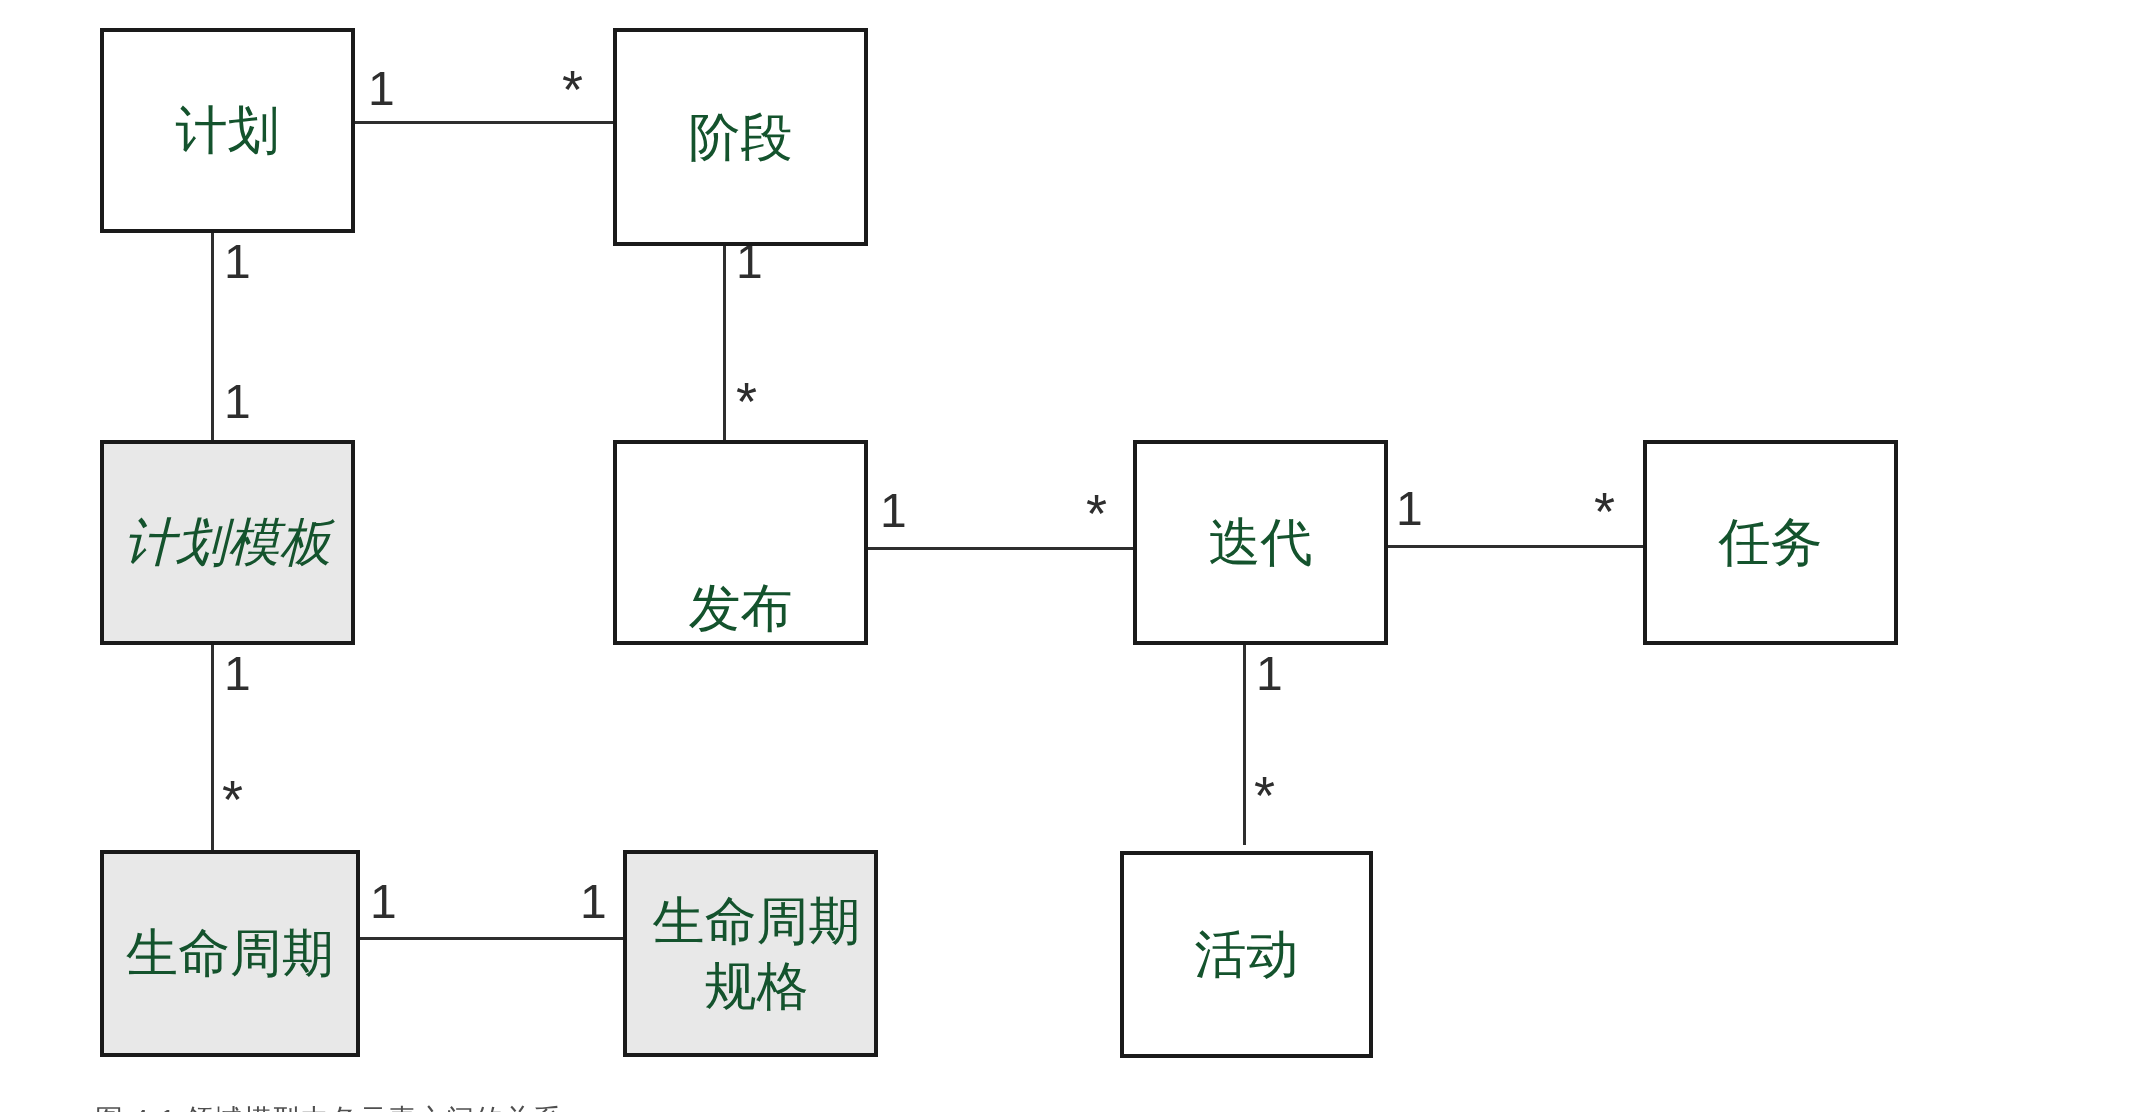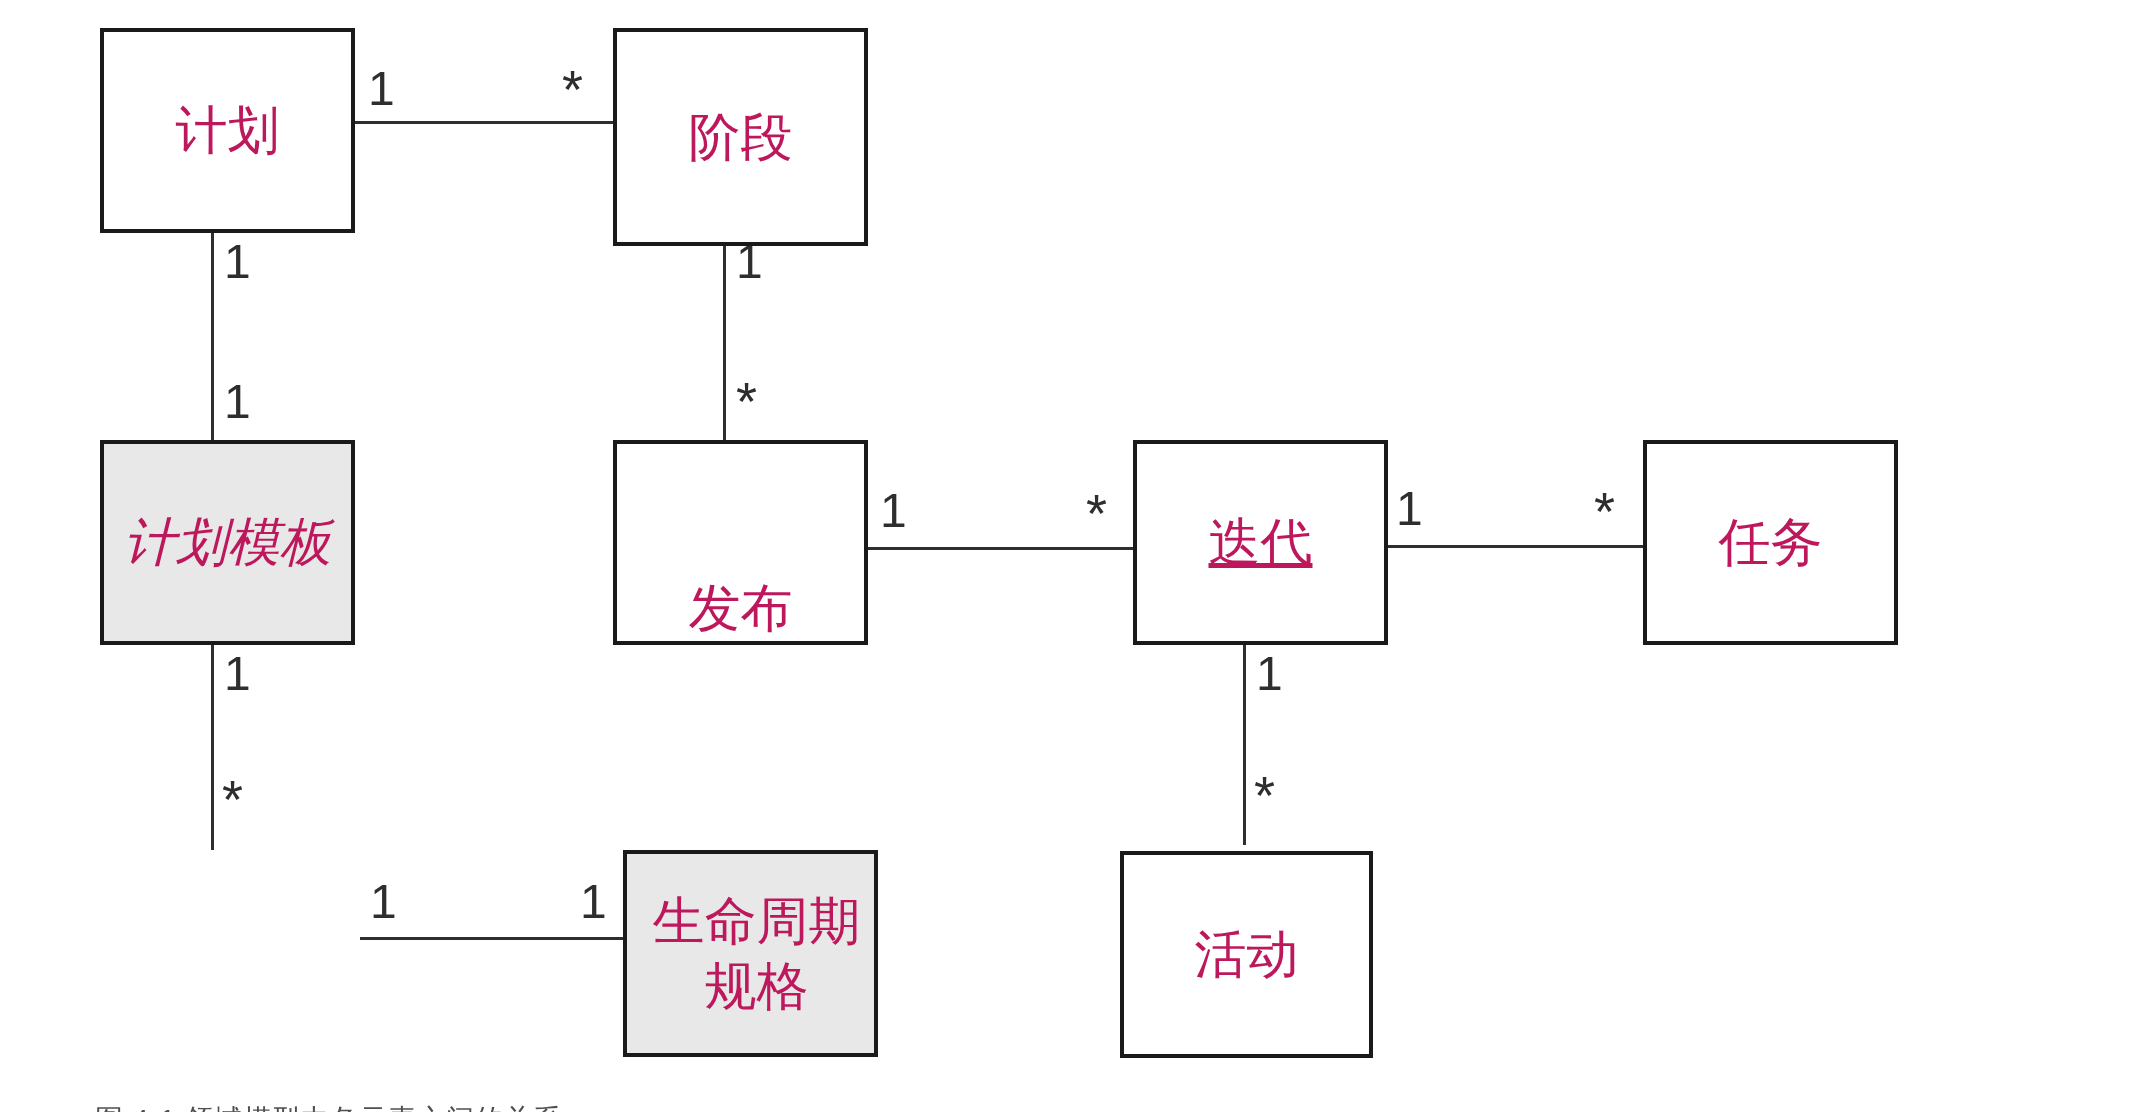--- a/index.html
+++ b/index.html
@@ -7,21 +7,21 @@
     width:2138px;height:1112px;position:relative;overflow:hidden;
     font-family:"Liberation Sans","DejaVu Sans",sans-serif;
   }
   .canvas{position:absolute;left:0;top:0;width:2138px;height:1112px;background:#ffffff;}
   .node{
     position:absolute;
     background:#ffffff;
     border:4px solid #1a1a1a;
     display:flex;align-items:center;justify-content:center;
     box-sizing:border-box;
-    color:#be185d;
+    color:#14532d;
     font-size:52px;
     text-align:center;
     line-height:1.25;
   }
   .node.gray{background:#e8e8e8;}
   .node .lbl{display:block;max-width:225px;}
   .edge{position:absolute;background:#2e2e2e;}
   .mult{
     position:absolute;
     color:#2e2e2e;
@@ -82,25 +82,28 @@
   </div>
   <div class="node" style="left: 613px; top: 28px; width: 255px; height: 218px; border-color: rgb(26, 26, 26); background: rgb(255, 255, 255);">
     <span class="lbl">阶段</span>
   </div>
   <div class="node gray" style="left: 100px; top: 440px; width: 255px; height: 205px; border-color: rgb(26, 26, 26); background: rgb(232, 232, 232); font-style: italic;">
     <span class="lbl">计划模板</span>
   </div>
   <div class="node" style="left: 613px; top: 440px; width: 255px; height: 205px; border-color: rgb(26, 26, 26); background: rgb(255, 255, 255); align-items: flex-end;">
     <span class="lbl">发布</span>
   </div>
-  <div class="node" style="left: 1133px; top: 440px; width: 255px; height: 205px; border-color: rgb(26, 26, 26); background: rgb(255, 255, 255); text-decoration: underline;">
+  <div class="node" style="left: 1133px; top: 440px; width: 255px; height: 205px; border-color: rgb(26, 26, 26); background: rgb(255, 255, 255);">
     <span class="lbl">迭代</span>
   </div>
   <div class="node" style="left: 1643px; top: 440px; width: 255px; height: 205px; border-color: rgb(26, 26, 26); background: rgb(255, 255, 255); text-align: center;">
     <span class="lbl">任务</span>
+  </div>
+  <div class="node gray" style="left: 100px; top: 850px; width: 260px; height: 207px; border-color: rgb(26, 26, 26); background: rgb(232, 232, 232);">
+    <span class="lbl">生命周期</span>
   </div>
   <div class="node gray" style="left: 623px; top: 850px; width: 255px; height: 207px; border-color: rgb(26, 26, 26); background: rgb(232, 232, 232); padding-left: 12px;">
     <span class="lbl">生命周期规格</span>
   </div>
   <div class="node" style="left: 1120px; top: 845px; width: 253px; height: 207px; border-color: rgb(26, 26, 26); background: rgb(255, 255, 255); margin-top: 6px;">
     <span class="lbl">活动</span>
   </div>
 
   <div class="caption" style="color: rgb(79, 79, 79);">图 4-1 领域模型中各元素之间的关系</div>
 

